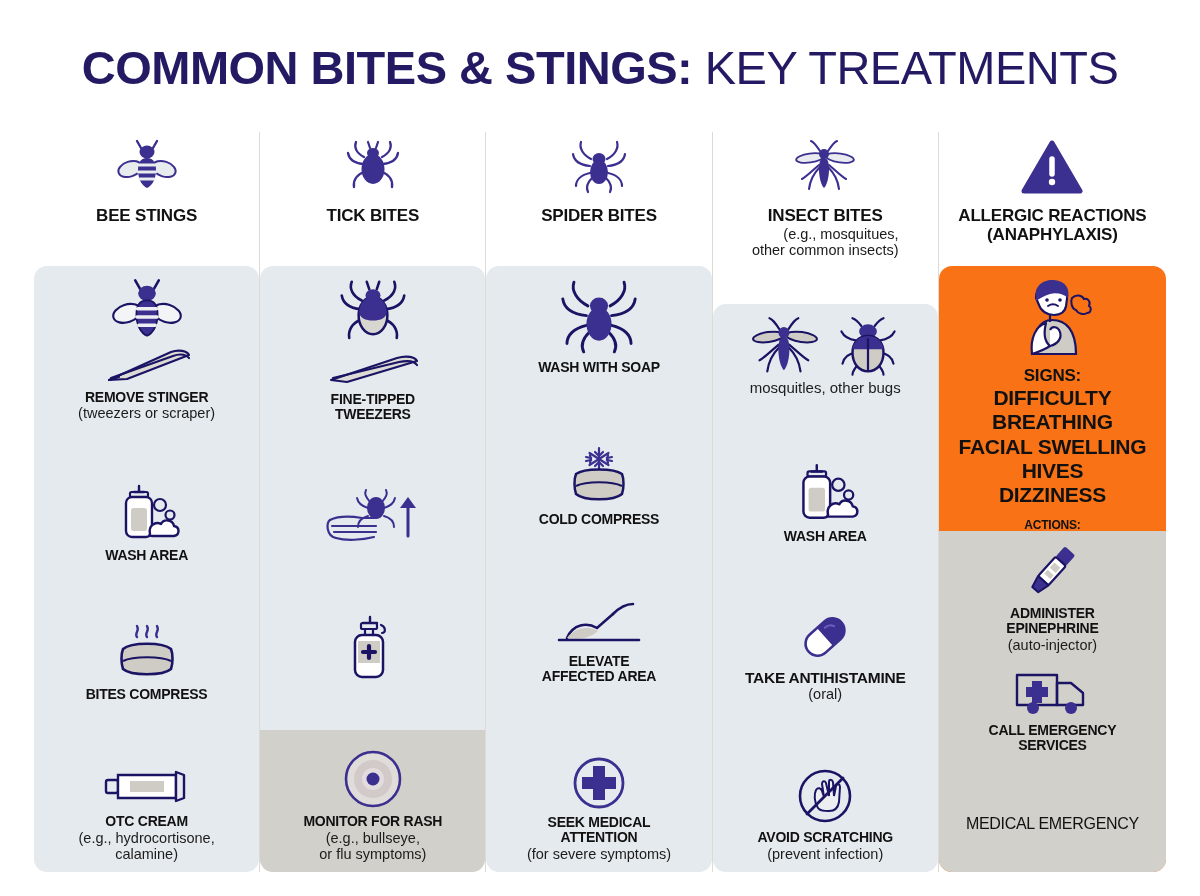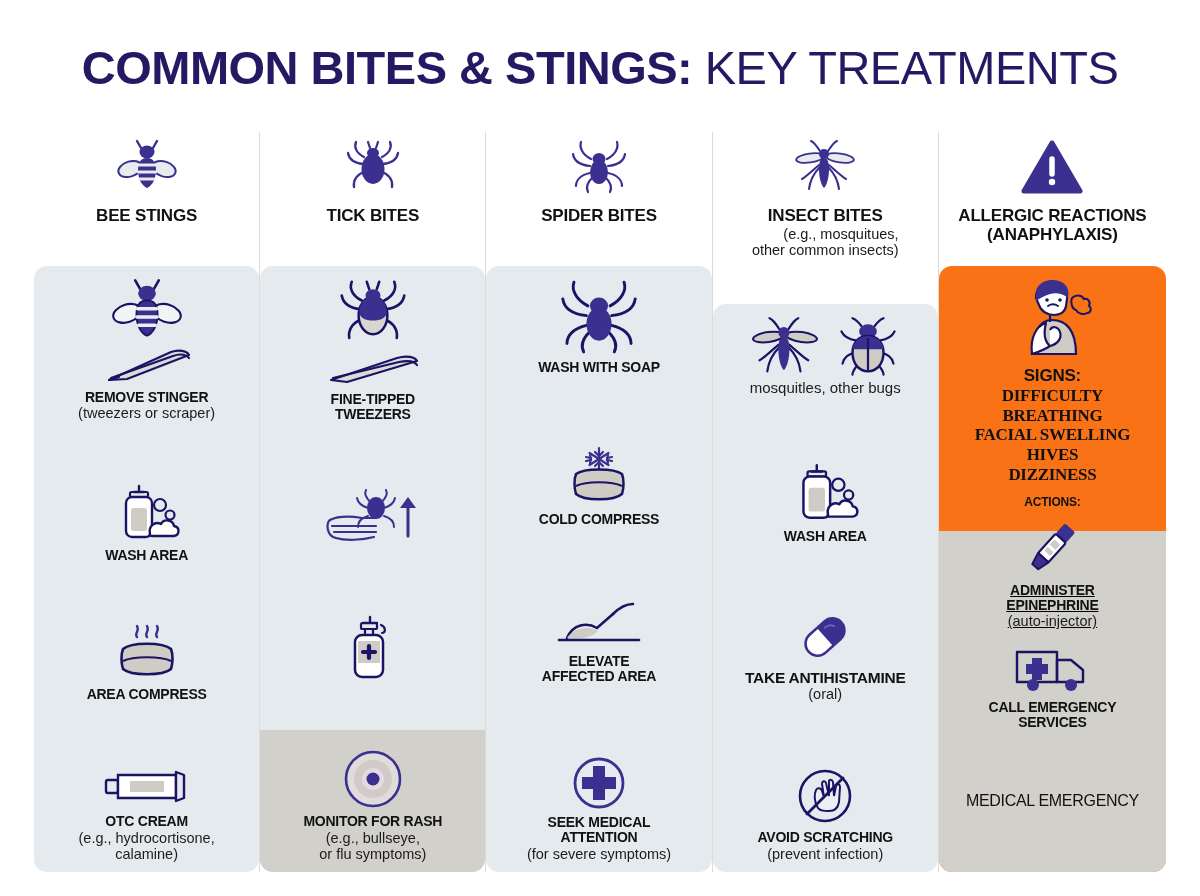--- a/index.html
+++ b/index.html
@@ -187,28 +187,27 @@
     align-items: center;
   }
   .signs-title {
     font-size: 17px;
     font-weight: bold;
     color: #111;
     margin-top: 6px;
     letter-spacing: -0.2px;
   }
   .signs-list {
-    font-size: 17px;
+    font-size: 21px;
     font-weight: bold;
     color: #111;
     text-align: center;
     line-height: 1.16;
     letter-spacing: -0.3px;
     white-space: pre-line;
-    font-family: Liberation Serif, serif;
   }
   .actions-title {
     font-size: 12px;
     font-weight: bold;
     color: #111;
     letter-spacing: -0.2px;
   }
   .footer-note {
     font-size: 16px;
     font-weight: normal;
@@ -286,21 +285,21 @@
           </div>
 
           <div class="step">
             <div class="step-icon">
               <svg width="76" height="60" viewBox="0 0 76 60">
                 <path d="M28 14 C25 10 31 8 28 3 M38 14 C35 10 41 8 38 3 M48 14 C45 10 51 8 48 3" stroke="#3b2f8f" stroke-width="2.4" fill="none" stroke-linecap="round"></path>
                 <path d="M14 26 C22 19 54 19 62 26 C64 31 64 40 62 46 C54 53 22 53 14 46 C12 40 12 31 14 26 Z" fill="#cfccc6" stroke="#1b1464" stroke-width="2.6" stroke-linejoin="round"></path>
                 <path d="M14 38 C24 33 52 33 62 38" fill="none" stroke="#1b1464" stroke-width="2.2"></path>
               </svg>
             </div>
-            <div class="step-label">AREA COMPRESS</div>
+            <div class="step-label">BITES COMPRESS</div>
           </div>
 
           <div class="step">
             <div class="step-icon">
               <svg width="94" height="48" viewBox="0 0 94 48">
                 <rect x="6" y="18" width="12" height="13" rx="2" fill="none" stroke="#1b1464" stroke-width="2.4"></rect>
                 <path d="M18 13 H76 V36 H18 Z" fill="#ffffff" stroke="#1b1464" stroke-width="2.4"></path>
                 <path d="M76 10 L84 13 V36 L76 39 Z" fill="#e8e9ee" stroke="#1b1464" stroke-width="2.4" stroke-linejoin="round"></path>
                 <rect x="30" y="19" width="34" height="11" fill="#cfccc6"></rect>
               </svg>
@@ -676,21 +675,21 @@
           <div class="signs-list">DIFFICULTY
 BREATHING
 FACIAL SWELLING
 HIVES
 DIZZINESS</div>
         </div>
 
         <div class="steps" style="flex:0 0 341px; justify-content:flex-start; padding-top:10px;">
           <div class="actions-title">ACTIONS:</div>
 
-          <div class="step" style="margin-top:8px;text-decoration:underline;">
+          <div class="step" style="margin-top:8px;">
             <div class="step-icon">
               <svg width="62" height="62" viewBox="0 0 62 62">
                 <g transform="rotate(42 31 31)">
                   <rect x="24" y="4" width="14" height="14" rx="2" fill="#3b2f8f"></rect>
                   <rect x="24" y="18" width="14" height="26" rx="2" fill="#ffffff" stroke="#1b1464" stroke-width="2.2"></rect>
                   <rect x="27" y="23" width="8" height="7" fill="#cfccc6"></rect>
                   <rect x="27" y="33" width="8" height="5" fill="#cfccc6"></rect>
                   <path d="M24 44 H38 L35 56 H27 Z" fill="#3b2f8f" stroke="#1b1464" stroke-width="2" stroke-linejoin="round"></path>
                 </g>
               </svg>

